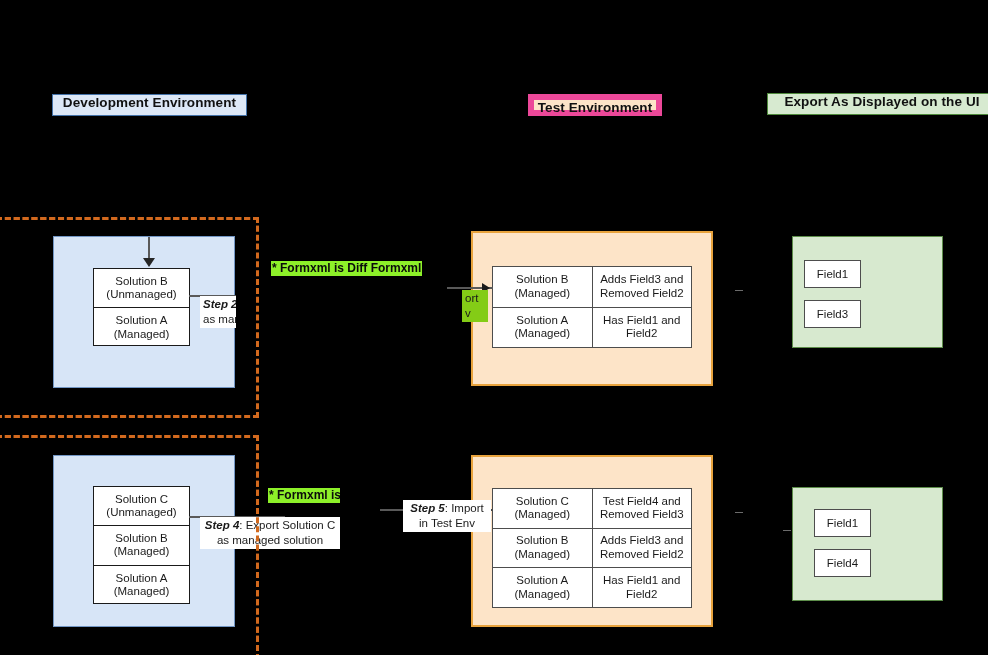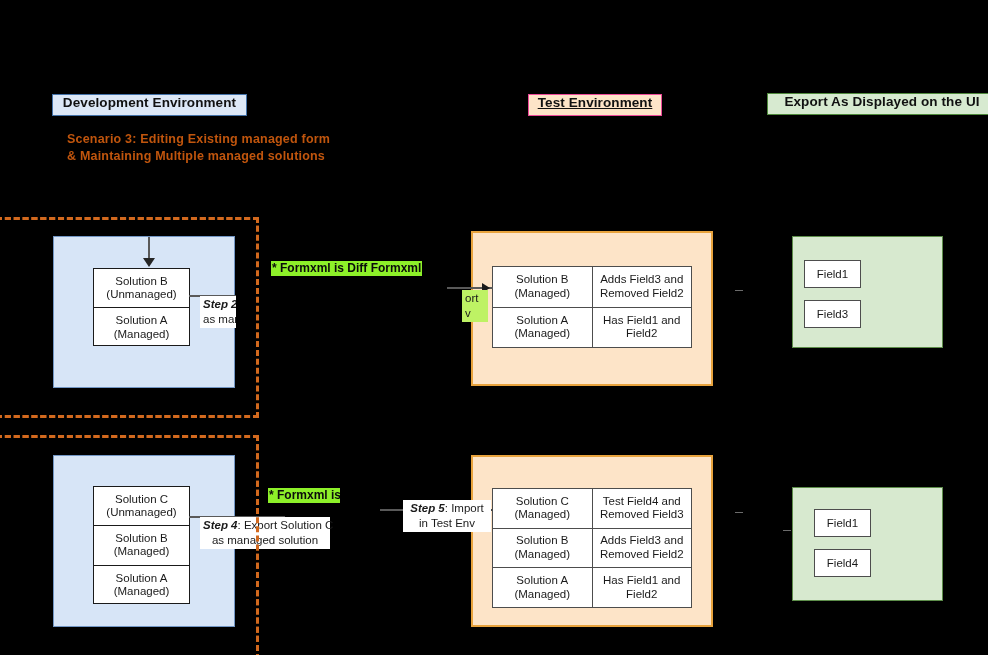--- a/index.html
+++ b/index.html
@@ -14,21 +14,21 @@
   
   .col-header{
     position:absolute;box-sizing:border-box;
     font-size:13.5px;font-weight:bold;color:#111;
     display:flex;align-items:flex-start;justify-content:center;
     letter-spacing:.1px;white-space:nowrap;
   }
   #hdr-dev{left:52px;top:94px;width:195px;height:22px;
     background:#dde8f7;border:1px solid #4472a8;}
   #hdr-test{left:528px;top:94px;width:134px;height:22px;
-    background:#fde4c8;border:1px solid #ec4899;text-decoration:underline;}
+    background:#fde4c8;border:6px solid #ec4899;}
   #hdr-formb{left:767px;top:93px;width:230px;height:22px;
     background:#d7ead0;border:1px solid #4f8a3c;}
 
   
   #scenario-title{
     position:absolute;left:67px;top:131px;width:420px;
     font-size:12.5px;font-weight:bold;color:#c0550d;
     line-height:17px;letter-spacing:.2px;
   }
   #scenario-title span{display:block;}
@@ -90,21 +90,21 @@
 
   
   .step-label{
     position:absolute;box-sizing:border-box;background:#ffffff;
     font-size:11.5px;color:#1a1a1a;line-height:15px;text-align:center;
     padding:1px 3px;white-space:nowrap;
   }
   .step-label b{font-weight:bold;font-style:italic;}
   #step-2{left:200px;top:296px;width:140px;text-align:left;}
   #step-3{left:440px;top:287px;width:60px;text-align:left;}
-  #step-4{left:200px;top:517px;width:130px;}
+  #step-4{left:200px;top:517px;width:140px;}
   #step-5{left:403px;top:512px;width:88px;}
 
   
   .formxml-note{
     position:absolute;font-size:12px;font-weight:bold;color:#0b0b0b;
     background:#8df029;padding:0 1px;white-space:nowrap;line-height:15px;
   }
   #formxml-1{left:271px;top:261px;}
   #formxml-2{left:268px;top:488px;}
 
@@ -165,24 +165,20 @@
   <div class="col-header" id="hdr-dev">
     <span>Development Environment</span>
   </div>
   <div class="col-header" id="hdr-test">
     <span>Test Environment</span>
   </div>
   <div class="col-header" id="hdr-formb">
     <span>Export As Displayed on the UI</span>
   </div>
 
-  <div id="scenario-title">
-    <span>Scenario 3: Editing Existing managed form</span>
-    <span>&amp; Maintaining Multiple managed solutions</span>
-  </div>
 
   <div class="dash-group" id="dash-1"></div>
 
   <div class="dev-panel" id="dev-panel-1"></div>
 
   <div id="arrow-down"></div>
   <div id="arrow-down-head"></div>
 
   <div class="sol-stack" id="stack-1">
     <div class="sol-cell">
@@ -300,21 +296,21 @@
   <div class="field-box" id="field-2a">Field1</div>
   <div class="field-box" id="field-2b">Field4</div>
 
   <div class="occluder" style="left:236px;top:228px;width:235px;height:212px;"></div>
   <div class="occluder" style="left:340px;top:447px;width:131px;height:208px;"></div>
 
   <div class="dash-group" style="left:-4px;top:217px;width:263px;height:201px;"></div>
   <div class="formxml-note" style="left:271px;top:261px;">* Formxml is Diff Formxml</div>
   <div class="conn-line" style="left:447px;top:287px;width:46px;"></div>
   <div class="arrow-right" style="left:482px;top:283px;"></div>
-  <div class="step-label" style="left:462px;top:290px;width:26px;text-align:left;background:#bef264;overflow:hidden;">
+  <div class="step-label" style="left:462px;top:290px;width:26px;text-align:left;background:#84cc16;overflow:hidden;">
     <span>ort</span><br>
     <span>v</span>
   </div>
   <div class="conn-line" style="left:380px;top:509px;width:112px;"></div>
   <div class="arrow-right" style="left:484px;top:505px;"></div>
   <div class="step-label" id="step-5-overlay" style="left:403px;top:500px;width:88px;">
     <b>Step 5</b><span>: Import</span><br>
     <span>in Test Env</span>
   </div>
   <div class="dash-group" style="left:-4px;top:435px;width:263px;height:225px;"></div>

